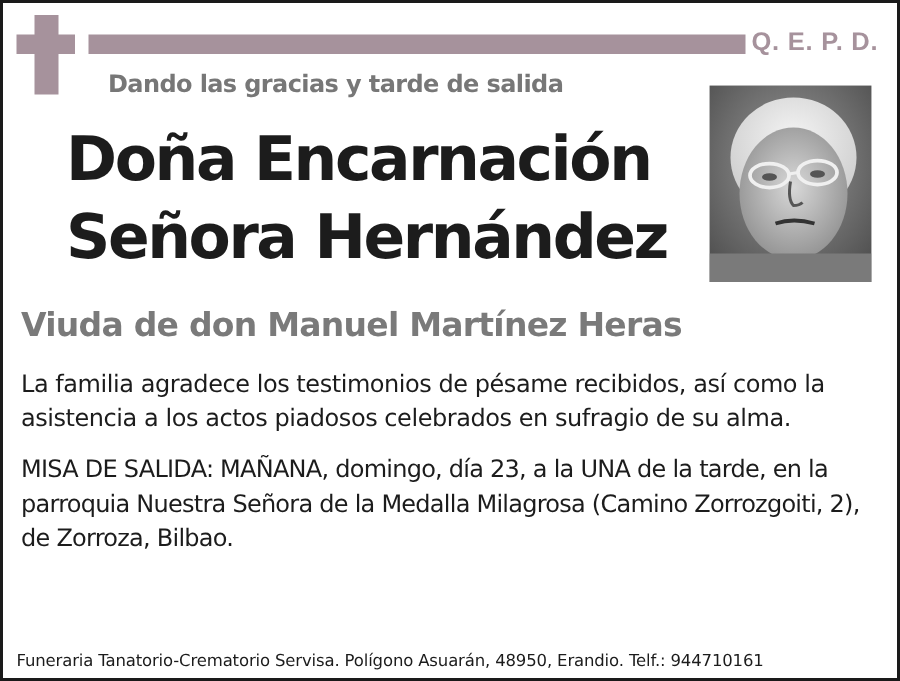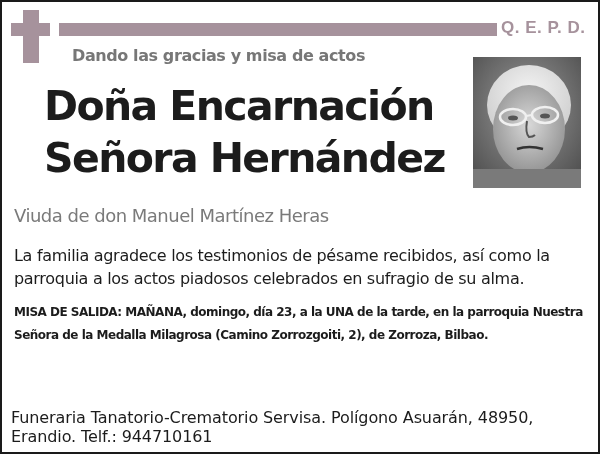--- a/index.html
+++ b/index.html
@@ -42,51 +42,51 @@
       color: #1c1c1c; letter-spacing: -1.6px; margin-left: 25px;
     }
     .photo {
       position: absolute; left: 471px; top: 55px; width: 108px; height: 131px;
       background: #888;
       overflow: hidden;
     }
     .widow {
       position: absolute; left: 12px; top: 203px;
       font-family: "DejaVu Sans", sans-serif;
-      font-weight: normal; font-size: 18px; color: #7a7a7a;
+      font-weight: bold; font-size: 22px; color: #7a7a7a;
       letter-spacing: -0.5px;
     }
     .para {
       position: absolute; left: 12px; top: 242px; width: 580px;
       font-family: "DejaVu Sans", sans-serif;
       font-size: 16px; line-height: 23px; color: #1c1c1c;
       letter-spacing: -0.3px;
     }
     .mass {
       position: absolute; left: 12px; top: 299px; width: 580px;
       font-family: "DejaVu Sans", sans-serif;
-      font-weight: bold; font-size: 12px; line-height: 23px; color: #1c1c1c;
+      font-weight: normal; font-size: 16px; line-height: 23px; color: #1c1c1c;
       letter-spacing: -0.5px;
     }
     .footer {
-      position: absolute; left: 9px; top: 406px;
+      position: absolute; left: 9px; top: 432px;
       font-family: "DejaVu Sans", sans-serif;
-      font-size: 16px; color: #1c1c1c; letter-spacing: -0.1px;
+      font-size: 11px; color: #1c1c1c; letter-spacing: -0.1px;
     }
   </style>
 </head>
 <body>
 
 <div class="frame" style="--accent:#a6929c;">
   <div class="cross-v"></div>
   <div class="cross-h"></div>
   <div class="rule"></div>
   <div class="qepd">Q. E. P. D.</div>
 
-  <div class="subtitle">Dando las gracias y misa de actos</div>
+  <div class="subtitle">Dando las gracias y tarde de salida</div>
 
   <div class="name">
     <div>Doña Encarnación</div>
     <div>Señora Hernández</div>
   </div>
 
   <div class="photo">
     <svg width="108" height="131" viewBox="0 0 108 131">
       <defs>
         <radialGradient id="bg" cx="50%" cy="40%" r="75%">
@@ -111,18 +111,18 @@
       <ellipse cx="40" cy="61" rx="5" ry="2.5" fill="#555"></ellipse>
       <ellipse cx="72" cy="59" rx="5" ry="2.5" fill="#555"></ellipse>
       <path d="M54 64 Q52 76 56 80 Q60 80 62 78" fill="none" stroke="#555" stroke-width="2"></path>
       <path d="M44 92 Q56 88 70 92" fill="none" stroke="#333" stroke-width="2.5"></path>
       <rect x="0" y="112" width="108" height="19" fill="#7a7a7a"></rect>
     </svg>
   </div>
 
   <div class="widow">Viuda de don Manuel Martínez Heras</div>
 
-  <div class="para">La familia agradece los testimonios de pésame recibidos, así como la parroquia a los actos piadosos celebrados en sufragio de su alma.</div>
+  <div class="para">La familia agradece los testimonios de pésame recibidos, así como la asistencia a los actos piadosos celebrados en sufragio de su alma.</div>
 
   <div class="mass">MISA DE SALIDA: MAÑANA, domingo, día 23, a la UNA de la tarde, en la parroquia Nuestra Señora de la Medalla Milagrosa (Camino Zorrozgoiti, 2), de Zorroza, Bilbao.</div>
 
   <div class="footer">Funeraria Tanatorio-Crematorio Servisa. Polígono Asuarán, 48950, Erandio. Telf.: 944710161</div>
 </div>
 
 </body></html>

